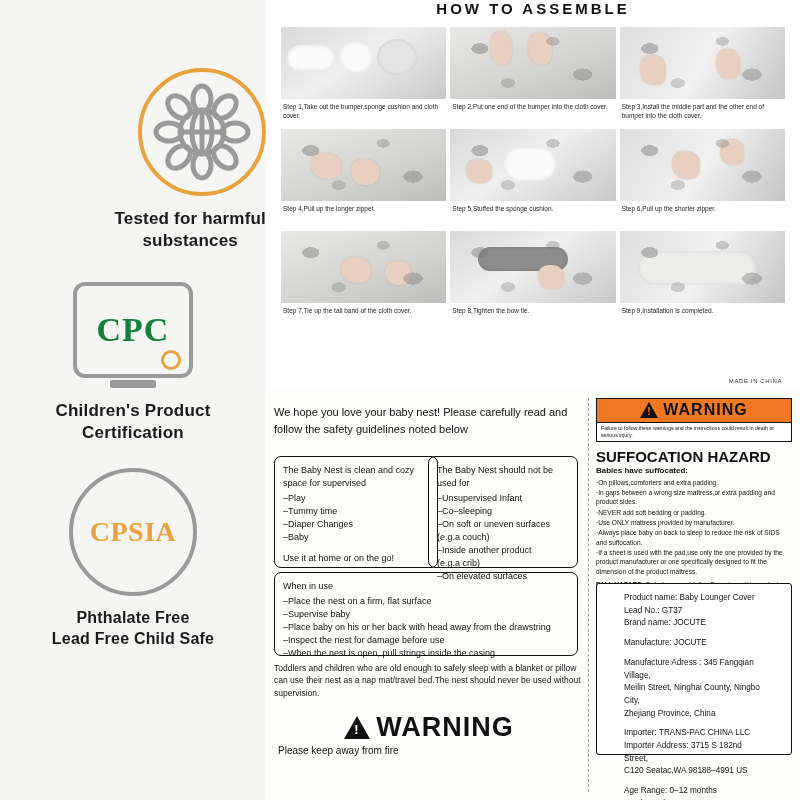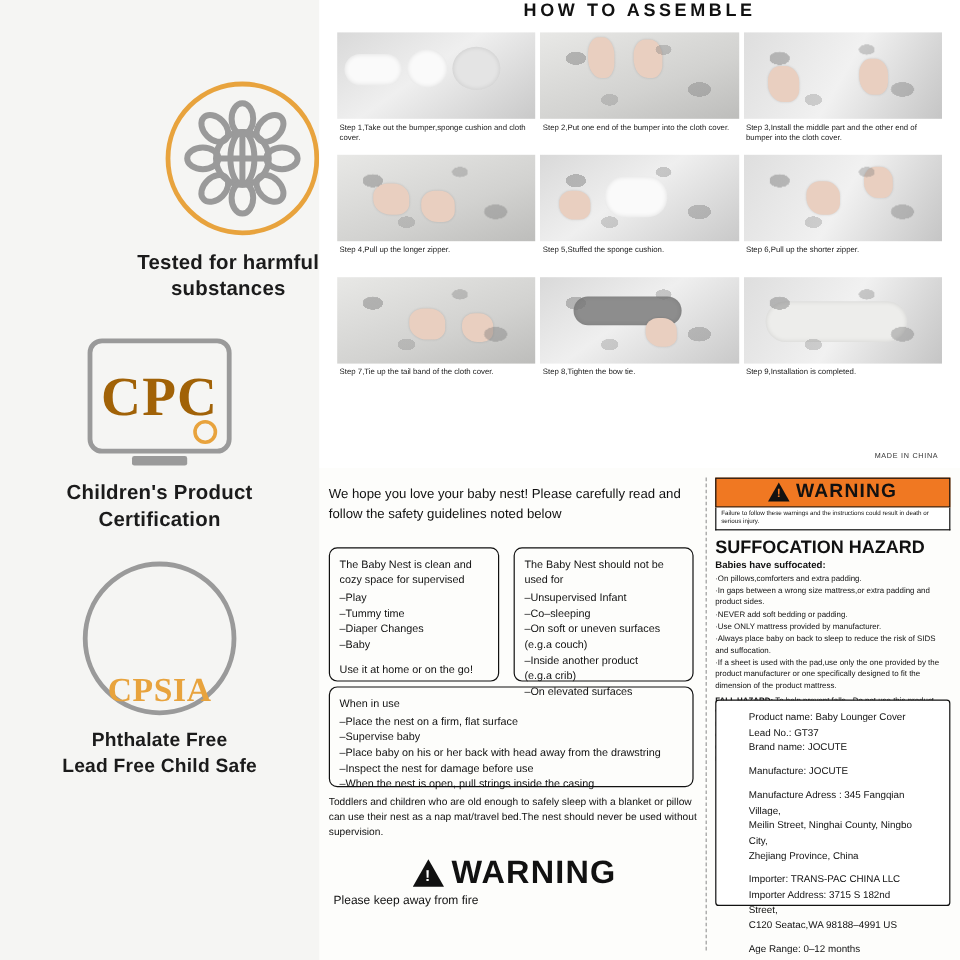--- a/index.html
+++ b/index.html
@@ -69,22 +69,22 @@
     border-radius: 12px;
     box-sizing: border-box;
     display: flex;
     align-items: center;
     justify-content: center;
     position: relative;
   }
   .cpc-text {
     font-family: "Liberation Serif", serif;
     font-weight: bold;
-    font-size: 46px;
-    color: #a16207;
+    font-size: 34px;
+    color: #15803d;
     letter-spacing: 1px;
   }
   .cpc-stand {
     position: absolute;
     left: 50%;
     bottom: -14px;
     transform: translateX(-50%);
     width: 46px;
     height: 8px;
     background: #9a9a9a;
@@ -102,21 +102,21 @@
   }
 
   .cpsia-ring {
     position: relative;
     width: 128px;
     height: 128px;
     border: 4px solid #9a9a9a;
     border-radius: 50%;
     box-sizing: border-box;
     display: flex;
-    align-items: flex-end;
+    align-items: center;
     justify-content: center;
   }
   .cpsia-text {
     font-family: "Liberation Serif", serif;
     font-weight: bold;
     font-size: 28px;
     color: #e8a33d;
     letter-spacing: 0.5px;
   }
 
@@ -224,21 +224,21 @@
     padding: 7px 8px;
     font-size: 9px;
     line-height: 1.45;
     color: #111;
   }
   .box ul { margin: 0; padding: 0; list-style: none; }
   .box li { white-space: nowrap; }
   .box .head { margin-bottom: 2px; }
   .box .tail { margin-top: 8px; }
 
-  #box-left  { left: 8px;   top: 66px;  width: 142px; height: 112px; }
+  #box-left  { left: 8px;   top: 66px;  width: 164px; height: 112px; }
   #box-right { left: 162px; top: 66px;  width: 150px; height: 112px; }
   #box-wide  { left: 8px;   top: 182px; width: 304px; height: 84px;  }
 
   .toddler-note {
     position: absolute;
     left: 8px;
     top: 272px;
     width: 310px;
     font-size: 8.5px;
     line-height: 1.45;

